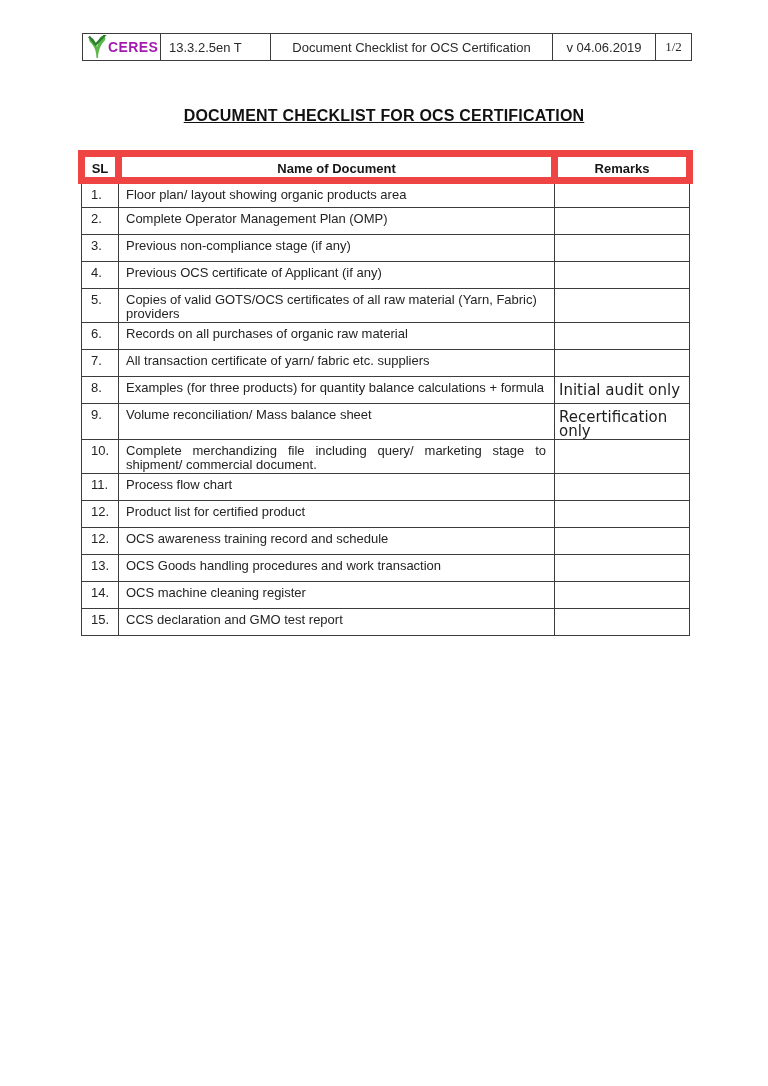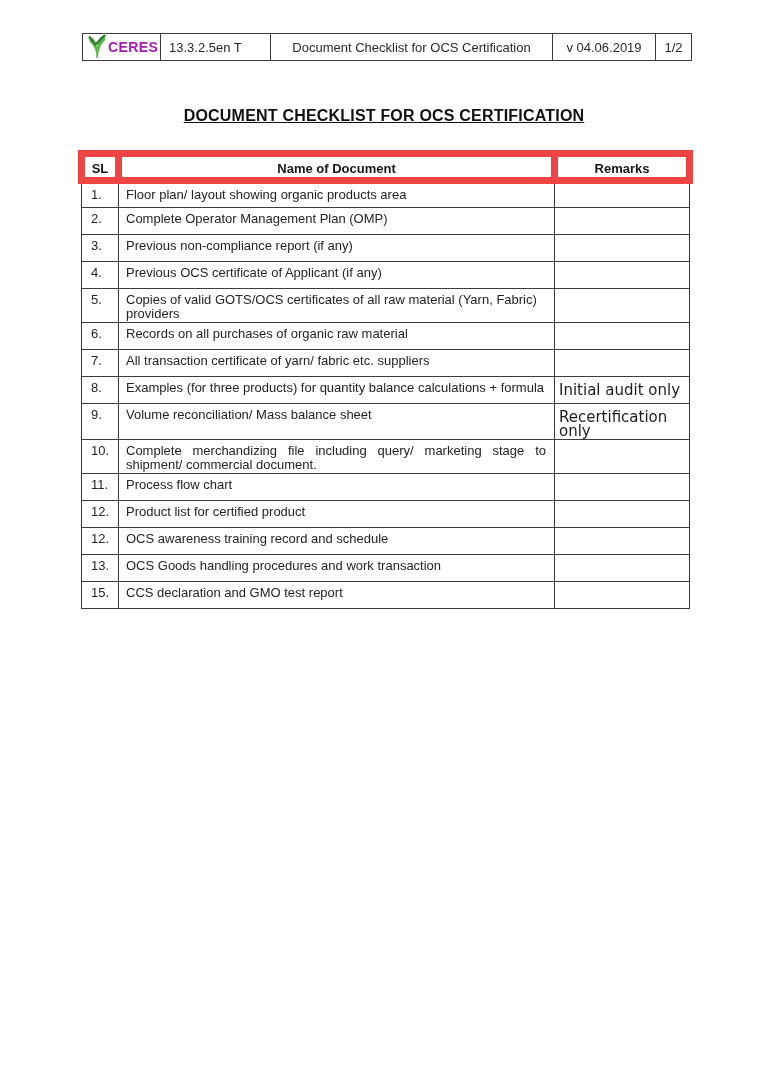--- a/index.html
+++ b/index.html
@@ -36,21 +36,21 @@
   .logo-cell { padding: 0 4px !important; }
   .logo-wrap { display: flex; align-items: center; gap: 1px; }
   .brand-text {
     font-weight: bold;
     font-size: 14px;
     letter-spacing: 0.4px;
     color: #a21caf;
   }
   .header-title-cell { text-align: center; }
   .header-version-cell { text-align: center; }
-  .header-page-cell { text-align: center; padding: 0 2px !important; }
+  .header-page-cell { text-align: center; padding: 0 2px !important; font-family: Liberation Serif, serif; }
 
   
   .doc-title {
     position: absolute;
     top: 107px;
     left: 0;
     width: 100%;
     text-align: center;
     font-size: 16px;
     font-weight: bold;
@@ -153,21 +153,21 @@
           <td class="cell-name">Floor plan/ layout showing organic products area</td>
           <td class="cell-remarks"></td>
         </tr>
         <tr>
           <td class="cell-sl">2.</td>
           <td class="cell-name">Complete Operator Management Plan (OMP)</td>
           <td class="cell-remarks"></td>
         </tr>
         <tr>
           <td class="cell-sl">3.</td>
-          <td class="cell-name">Previous non-compliance report (if any)</td>
+          <td class="cell-name">Previous non-compliance stage (if any)</td>
           <td class="cell-remarks"></td>
         </tr>
         <tr>
           <td class="cell-sl">4.</td>
           <td class="cell-name">Previous OCS certificate of Applicant (if any)</td>
           <td class="cell-remarks"></td>
         </tr>
         <tr>
           <td class="cell-sl">5.</td>
           <td class="cell-name">Copies of valid GOTS/OCS certificates of all raw material (Yarn, Fabric) providers</td>
@@ -212,20 +212,25 @@
           <td class="cell-sl">12.</td>
           <td class="cell-name">OCS awareness training record and schedule</td>
           <td class="cell-remarks"></td>
         </tr>
         <tr>
           <td class="cell-sl">13.</td>
           <td class="cell-name">OCS Goods handling procedures and work transaction</td>
           <td class="cell-remarks"></td>
         </tr>
         <tr>
+          <td class="cell-sl">14.</td>
+          <td class="cell-name">OCS machine cleaning register</td>
+          <td class="cell-remarks"></td>
+        </tr>
+        <tr>
           <td class="cell-sl">15.</td>
           <td class="cell-name">CCS declaration and GMO test report</td>
           <td class="cell-remarks"></td>
         </tr>
       </tbody>
   </table>
 
 </div>
 
 </body></html>

